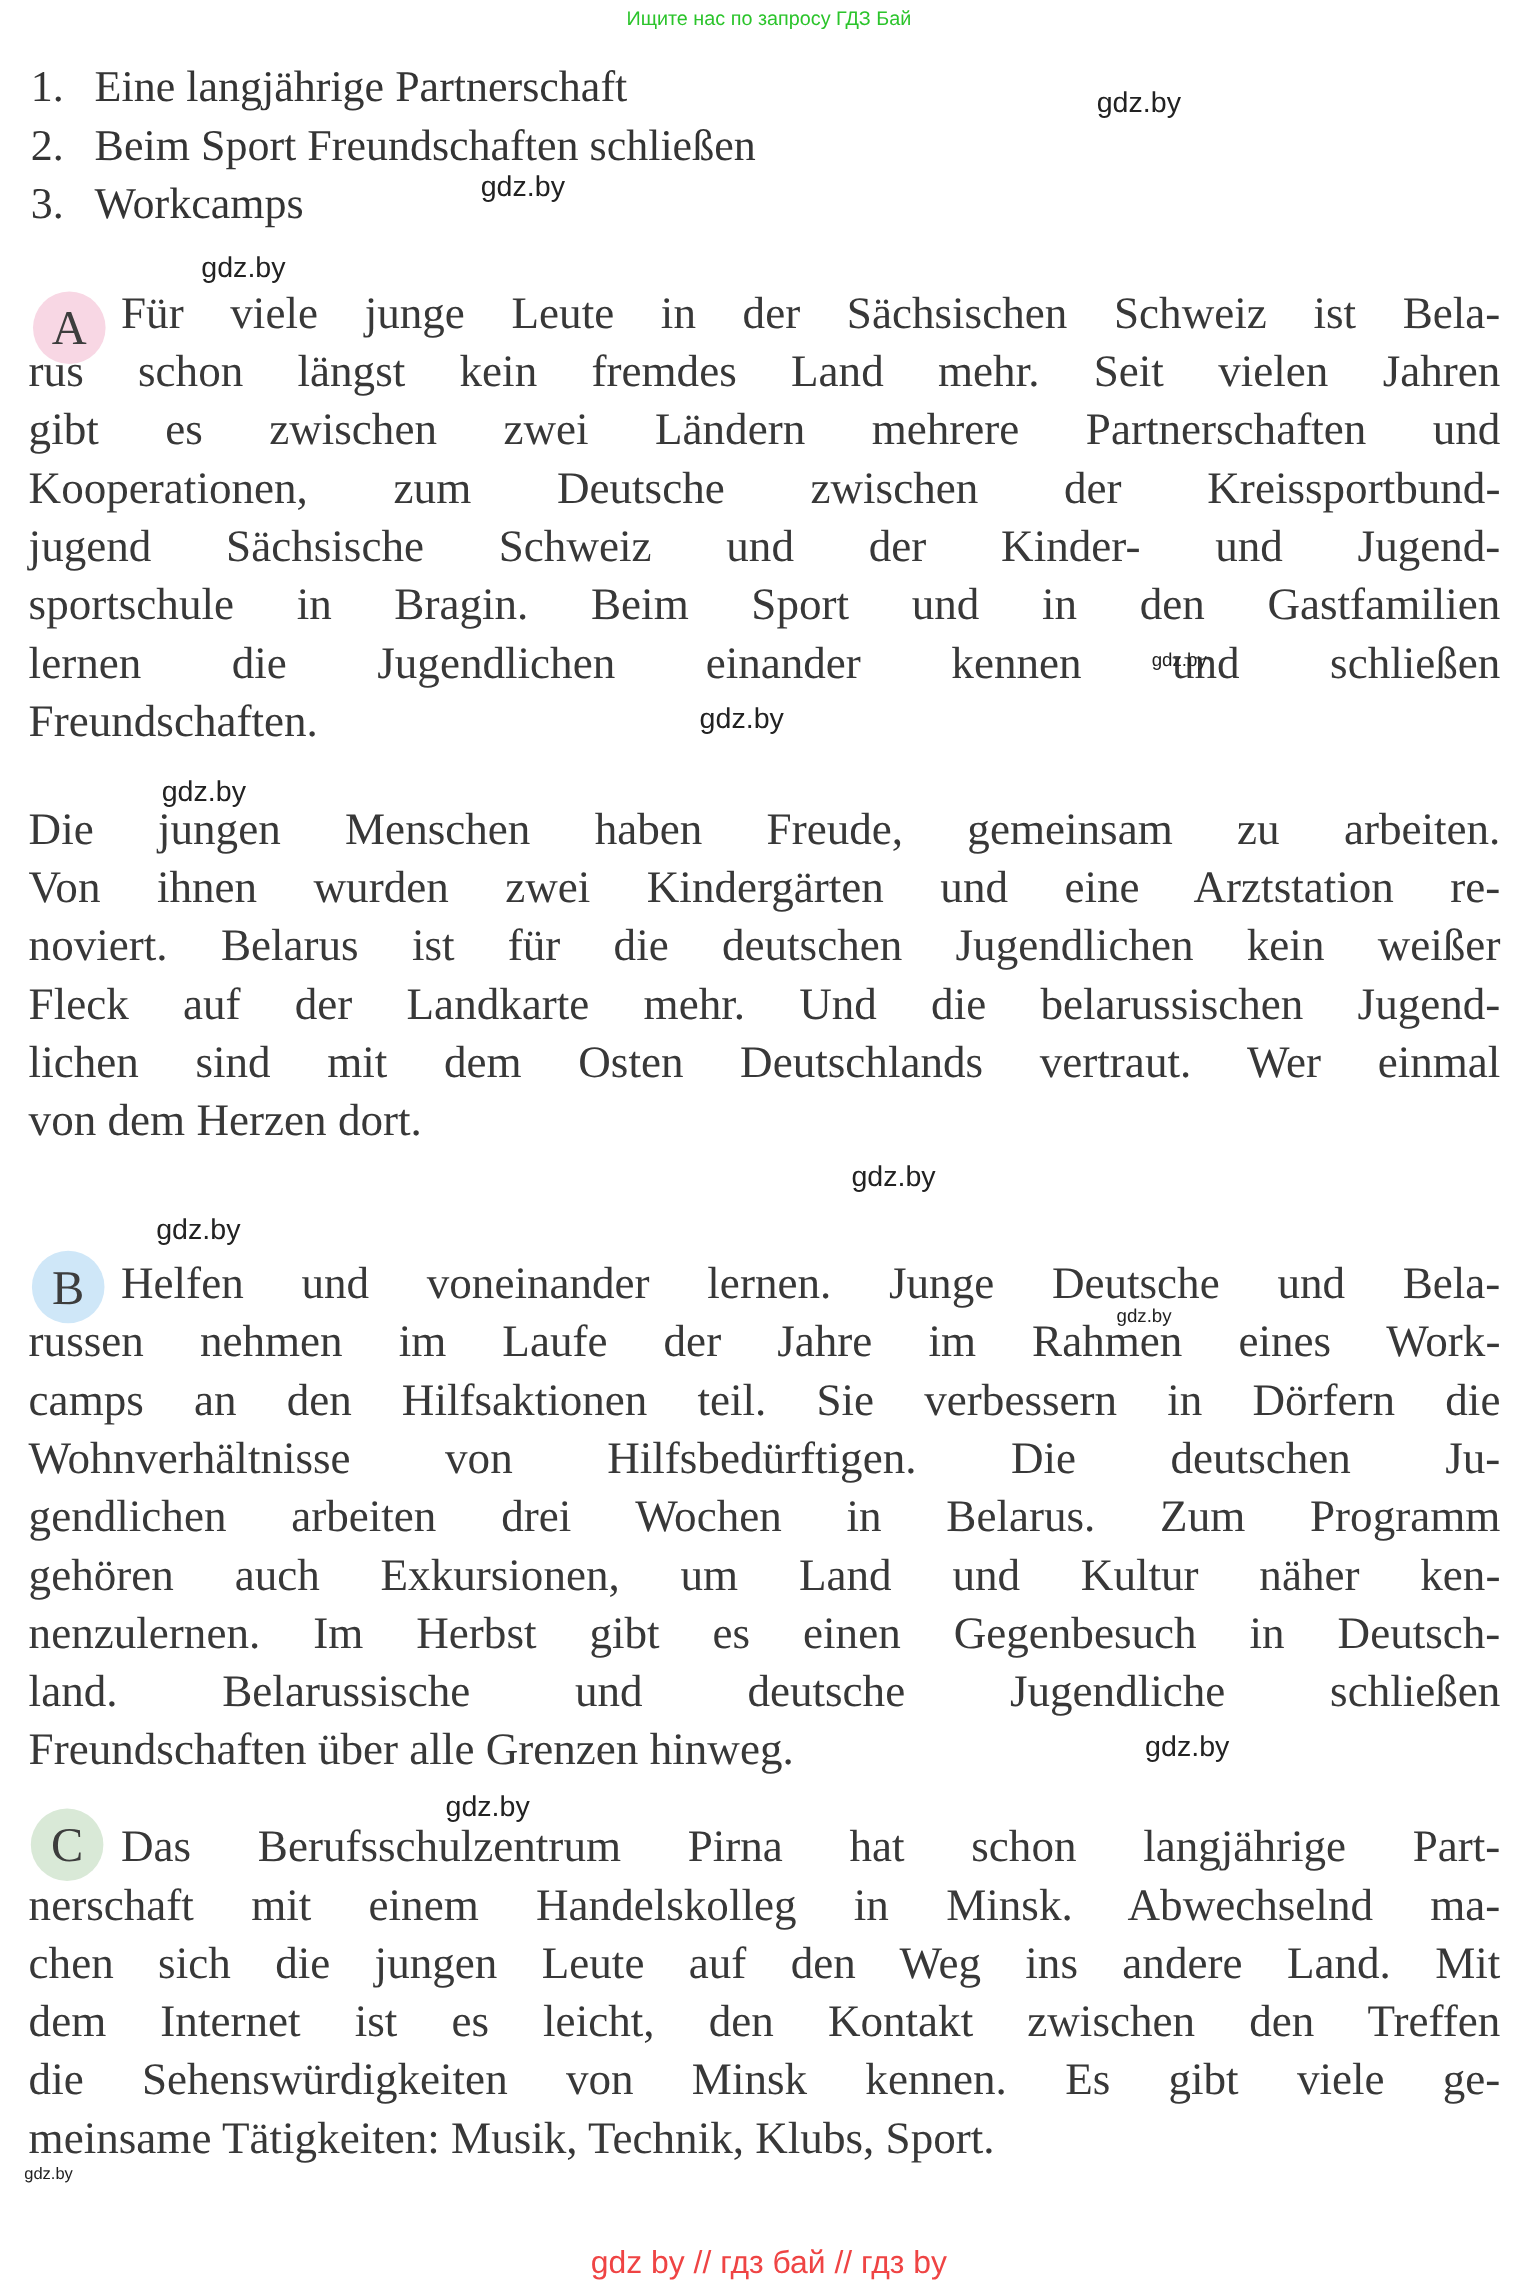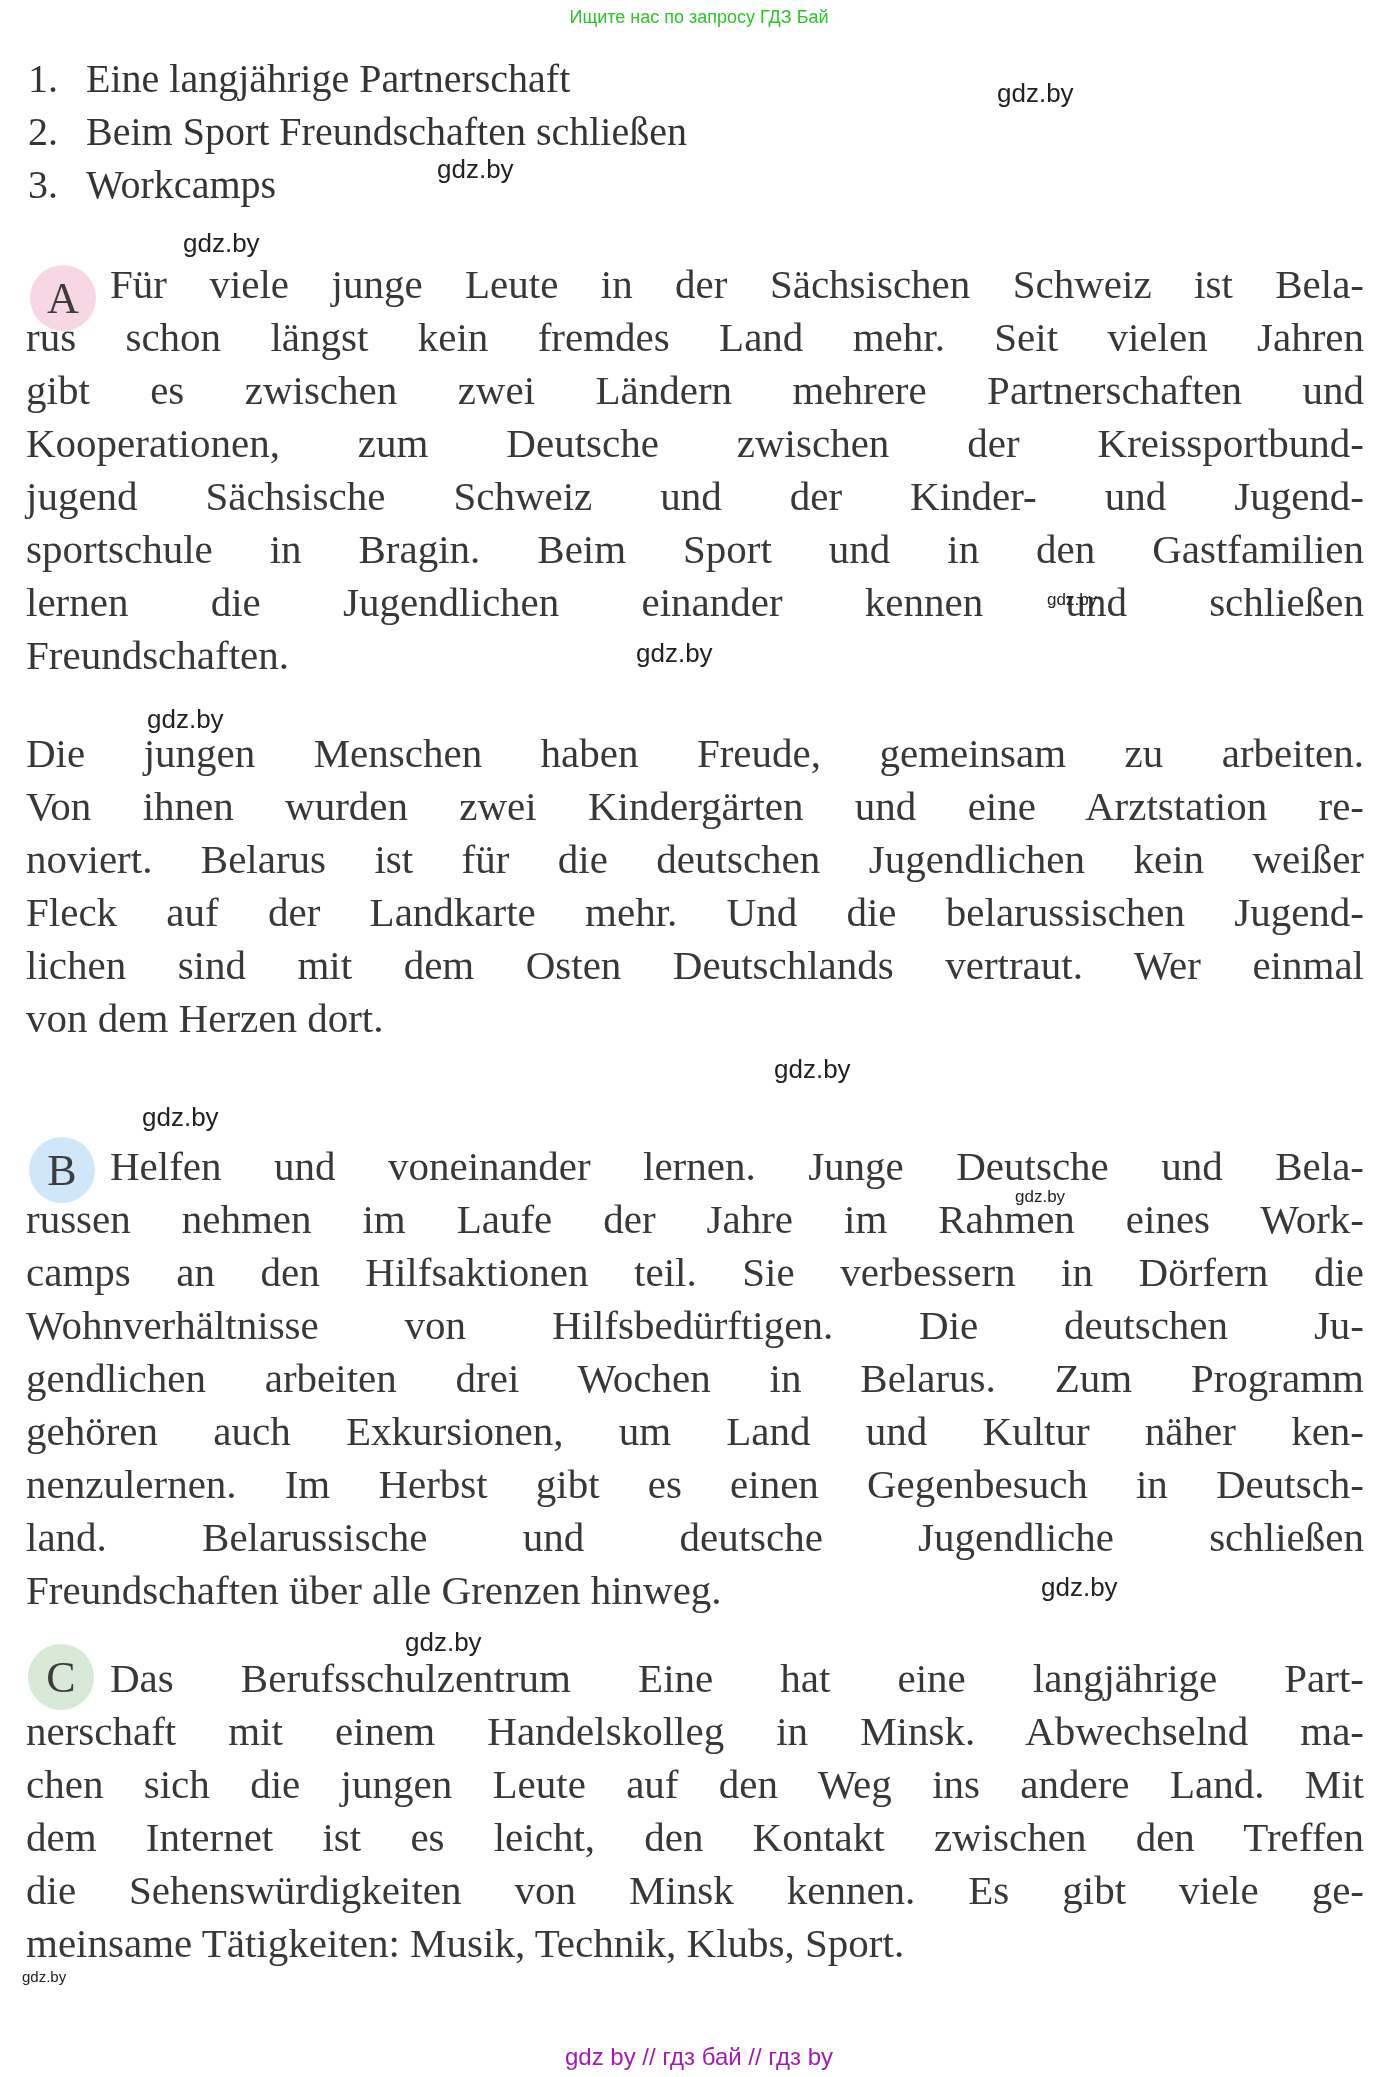--- a/index.html
+++ b/index.html
@@ -66,23 +66,23 @@
     position:absolute;
     font-family:"Liberation Sans", sans-serif;
     color:#222222;
     white-space:nowrap;
   }
   .footer{
     position:absolute;
     top:2040px;left:0;width:100%;
     text-align:center;
     font-family:"Liberation Sans", sans-serif;
-    font-size:24px;
+    font-size:29px;
     line-height:34px;
-    color:#a21caf;
+    color:#ef4444;
   }
 </style>
 </head>
 <body>
 
 <div class="page">
 
   <div class="promo">Ищите нас по запросу ГДЗ Бай</div>
 
   <div class="titles">
@@ -132,21 +132,21 @@
     <div class="ln">gehören auch Exkursionen, um Land und Kultur näher ken-</div>
     <div class="ln">nenzulernen. Im Herbst gibt es einen Gegenbesuch in Deutsch-</div>
     <div class="ln">land. Belarussische und deutsche Jugendliche schließen</div>
     <div class="ln last">Freundschaften über alle Grenzen hinweg.</div>
   </div>
 
   <div class="badge badge-c">
     <span>C</span>
   </div>
   <div class="para para-c">
-    <div class="ln first">Das Berufsschulzentrum Eine hat eine langjährige Part-</div>
+    <div class="ln first">Das Berufsschulzentrum Pirna hat schon langjährige Part-</div>
     <div class="ln">nerschaft mit einem Handelskolleg in Minsk. Abwechselnd ma-</div>
     <div class="ln">chen sich die jungen Leute auf den Weg ins andere Land. Mit</div>
     <div class="ln">dem Internet ist es leicht, den Kontakt zwischen den Treffen</div>
     <div class="ln">die Sehenswürdigkeiten von Minsk kennen. Es gibt viele ge-</div>
     <div class="ln last">meinsame Tätigkeiten: Musik, Technik, Klubs, Sport.</div>
   </div>
 
   <div class="wm" style="left:997px;top:78px;font-size:26px;">gdz.by</div>
   <div class="wm" style="left:437px;top:154px;font-size:26px;">gdz.by</div>
   <div class="wm" style="left:183px;top:228px;font-size:26px;">gdz.by</div>

